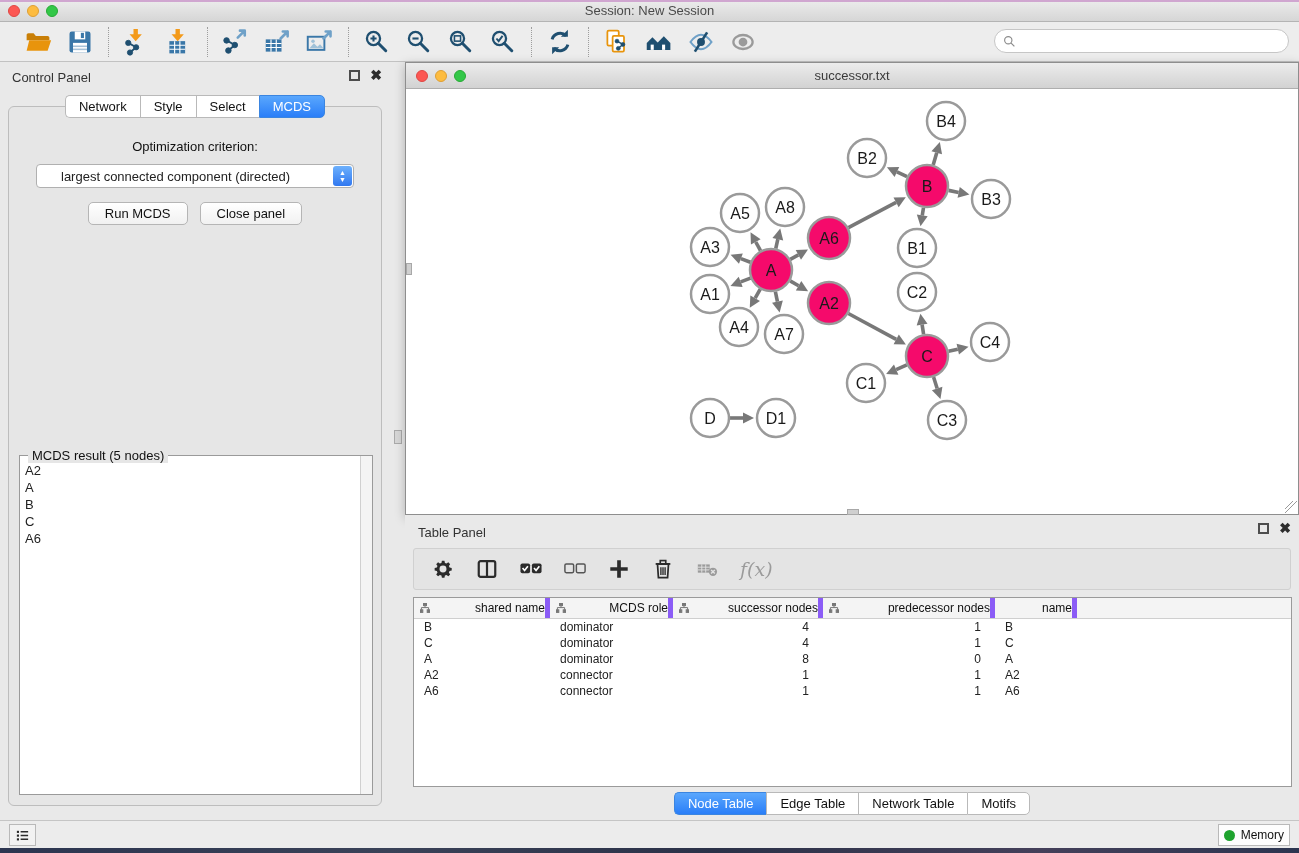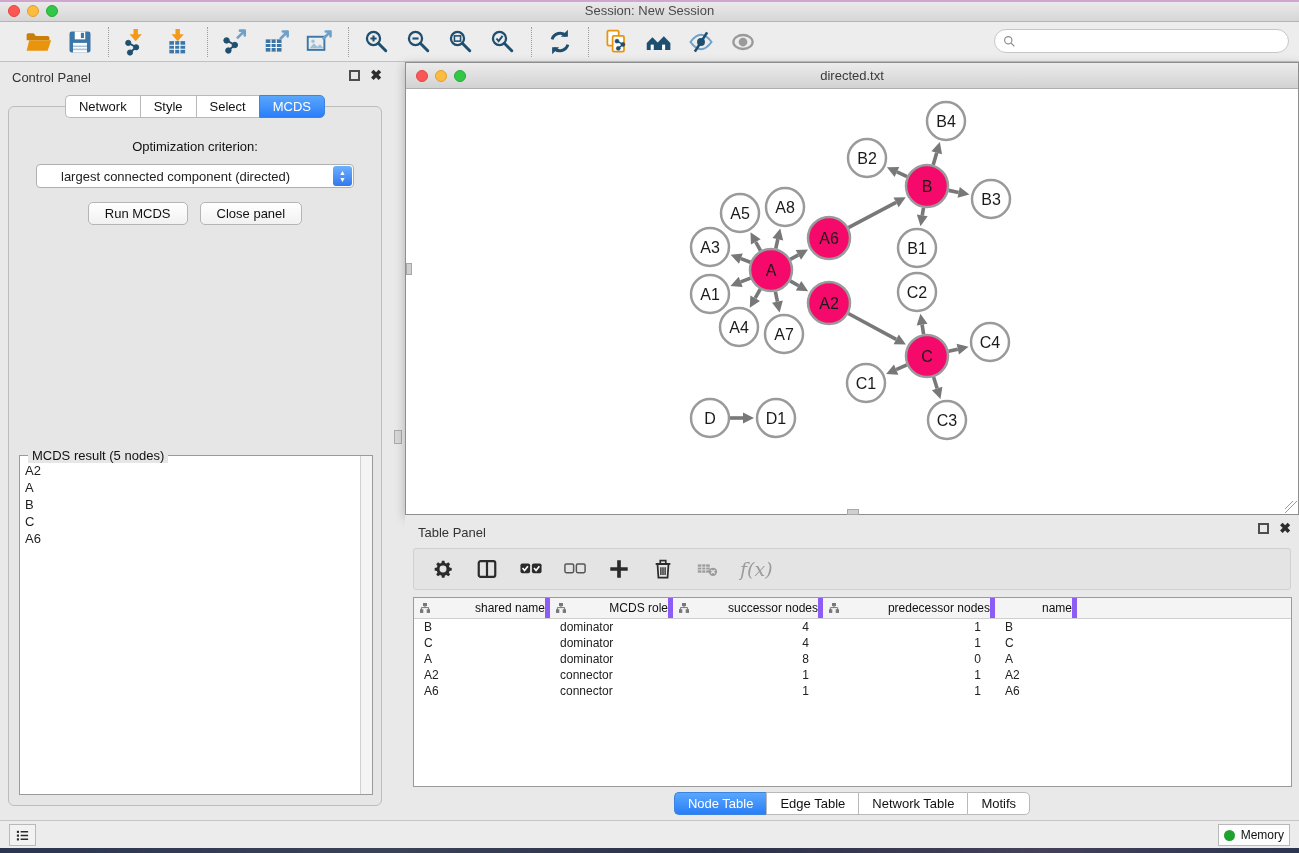--- a/index.html
+++ b/index.html
@@ -334,21 +334,21 @@
   <div class="v-handle"></div>
 </div>
 
 <div class="net-frame">
   <div class="net-titlebar">
     <div class="tl-dots">
       <div class="tl-dot tl-red"></div>
       <div class="tl-dot tl-yellow"></div>
       <div class="tl-dot tl-green"></div>
     </div>
-    <div class="net-title">directed.txt</div>
+    <div class="net-title">successor.txt</div>
   </div>
   <div class="net-canvas" id="net-canvas">
     <div class="edge-mark mark-left"></div>
     <div class="edge-mark mark-bottom"></div>
   <svg width="890" height="425">
         <line x1="343.52754906265756" y1="189.05473479501998" x2="333.7086764060137" y2="192.91789780747" stroke="#787878" stroke-width="3.6"></line>
         <polygon points="323.47245093734244,196.94526520498002 331.6949927072587,187.7997850731344 335.7223601047687,198.03601054180564" fill="#787878"></polygon>
         <line x1="383.12160430452894" y1="191.8795334836113" x2="391.57926587915847" y2="196.69165127607295" stroke="#787878" stroke-width="3.6"></line>
         <polygon points="401.14006803142297,202.1314180178786 388.85938250825564,201.4720523522052 394.2991492500613,191.9112501999407" fill="#787878"></polygon>
         <line x1="343.4146596993366" y1="173.23831431286462" x2="333.87801045099513" y2="169.6425285307031" stroke="#787878" stroke-width="3.6"></line>

